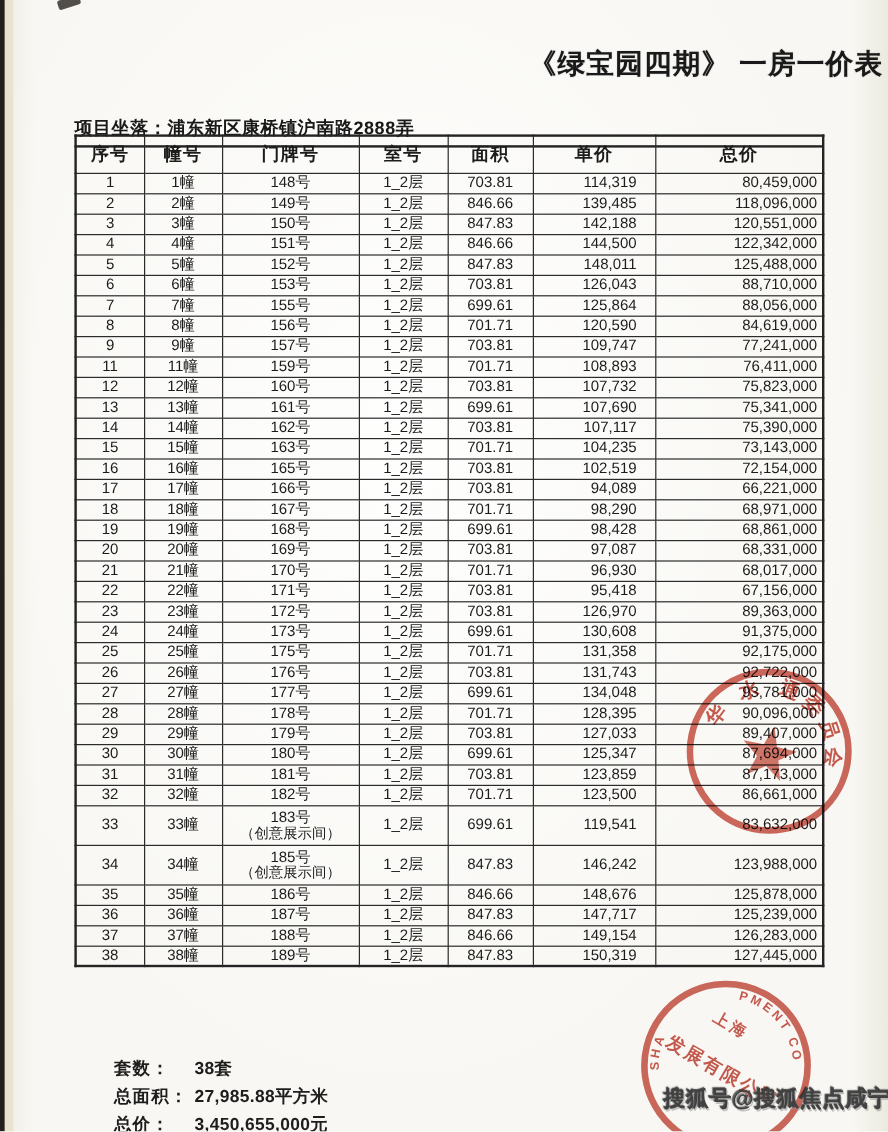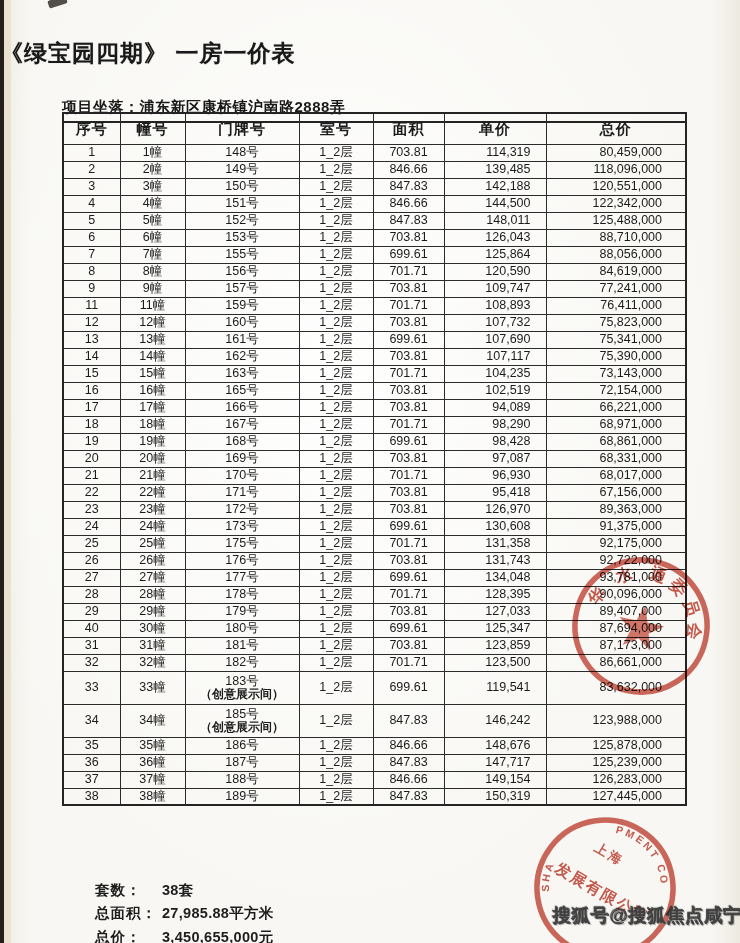--- a/index.html
+++ b/index.html
@@ -19,21 +19,21 @@
       #f6f5f0;
     overflow:hidden;
   }
   .edge-dark  { position:absolute; left:0; top:0; width:4px; height:943px; background:#241f1a; }
   .edge-beige { position:absolute; left:4px; top:0; width:7px; height:943px; background:#e9e2cf; }
   .smudge-top { position:absolute; left:48px; top:-2px; width:19px; height:8px;
                 background:#35302b; border-radius:2px; transform:rotate(-18deg); opacity:.85; }
 
   .doc-title {
     position:absolute; left:0; top:38px; width:736px;
-    text-align:left; font-size:23px; font-weight:bold;
+    text-align:right; font-size:23px; font-weight:bold;
     letter-spacing:1px; color:#191919;
     text-shadow:0 0 1px rgba(30,30,30,.35);
   }
   .location-line {
     position:absolute; left:62px; top:98px; width:623px;
     font-size:15px; font-weight:bold; color:#191919;
     padding-bottom:4px; border-bottom:2px solid #242424;
     letter-spacing:.5px;
   }
 
@@ -47,22 +47,22 @@
     border:1px solid #2b2b2b;
     text-align:center; vertical-align:middle;
     padding:0; line-height:1.15;
     overflow:hidden; white-space:nowrap;
   }
   .price-table th { height:31px; font-size:15px; font-weight:bold; letter-spacing:1px; }
   .price-table td { height:17px; }
   .price-table tr.tall td { height:33px; }
   .price-table td.col-area  { text-align:center; }
   .price-table td.col-unit  { text-align:right; padding-right:15px;padding-left:32px; }
-  .price-table td.col-total { text-align:right; padding-right:23px;margin-left:40px; }
-  .door-note { display:block; font-size:12px; line-height:1.05;font-weight:bold; }
+  .price-table td.col-total { text-align:right; padding-right:4px;margin-left:40px; }
+  .door-note { display:block; font-size:12px; line-height:1.05; }
 
   .summary { position:absolute; left:95px; top:876px; font-size:14.5px; font-weight:bold; color:#1d1d1d; }
   .summary-row { display:flex; height:23.5px; align-items:flex-end; }
   .summary-label { width:67px; letter-spacing:1px; }
   .summary-value { letter-spacing:.3px; }
 
   .stamp { position:absolute; mix-blend-mode:multiply; filter:blur(.6px); opacity:.9; pointer-events:none; }
   .stamp-1 { left:566px; top:551px; width:150px; height:150px; }
   .stamp-2 { left:520px; top:803px; width:170px; height:170px; }
 
@@ -356,21 +356,21 @@
           <tr>
             <td class="col-serial">29</td>
             <td class="col-building">29幢</td>
             <td class="col-door">179号</td>
             <td class="col-room">1_2层</td>
             <td class="col-area">703.81</td>
             <td class="col-unit">127,033</td>
             <td class="col-total">89,407,000</td>
           </tr>
           <tr>
-            <td class="col-serial">40</td>
+            <td class="col-serial">30</td>
             <td class="col-building">30幢</td>
             <td class="col-door">180号</td>
             <td class="col-room">1_2层</td>
             <td class="col-area">699.61</td>
             <td class="col-unit">125,347</td>
             <td class="col-total">87,694,000</td>
           </tr>
           <tr>
             <td class="col-serial">31</td>
             <td class="col-building">31幢</td>

